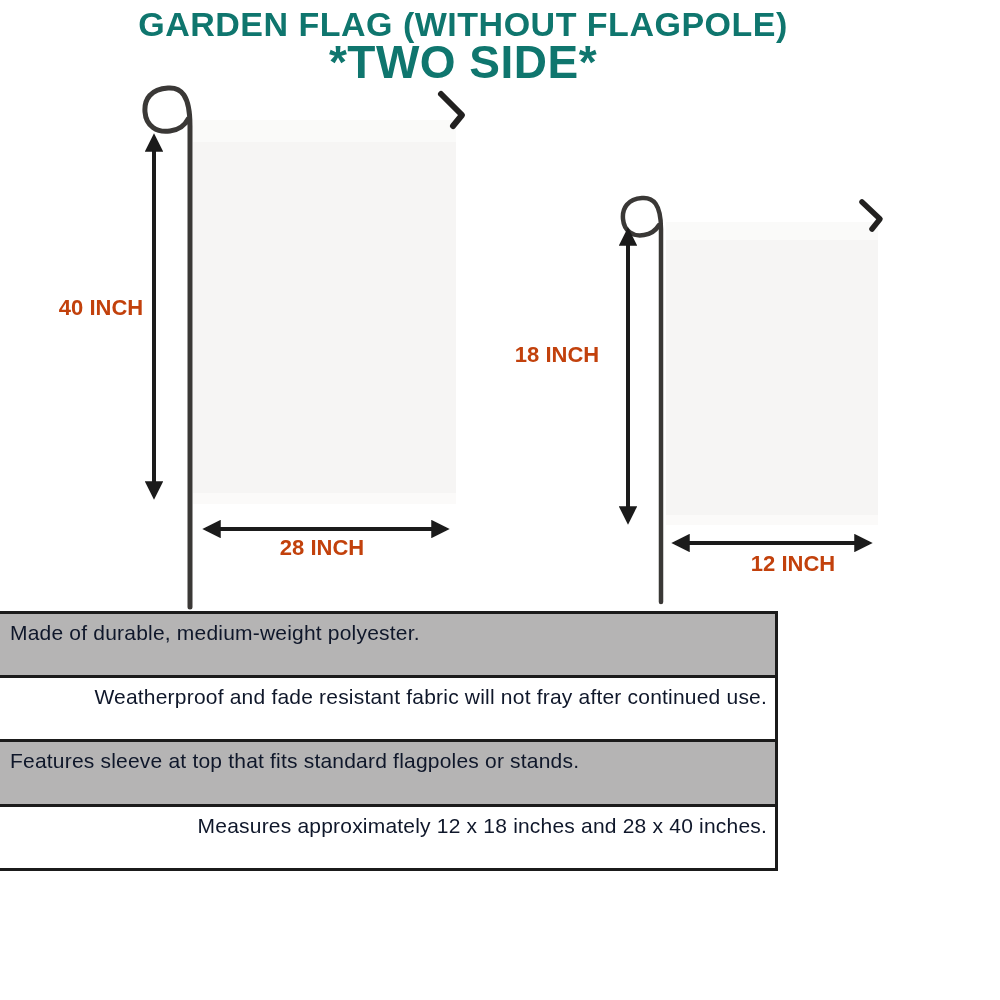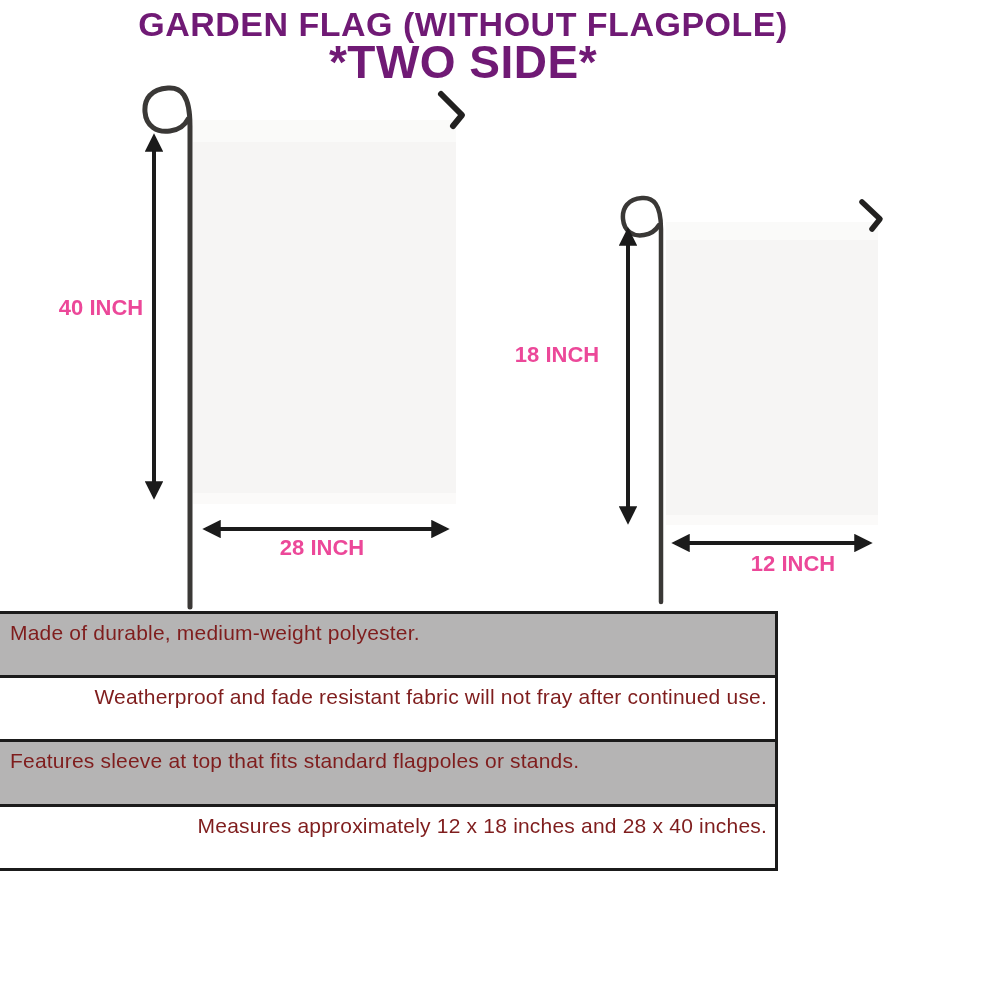--- a/index.html
+++ b/index.html
@@ -1,35 +1,35 @@
 <!DOCTYPE html>
 <html><head>
 <meta charset="utf-8">
 <style>
   html,body{margin:0;padding:0;background:#ffffff;}
   #stage{
     position:relative;width:1000px;height:1000px;background:#ffffff;overflow:hidden;
     font-family:"Liberation Sans", sans-serif;
   }
-  .title-block{position:absolute;top:4px;left:0;width:926px;text-align:center;color:#701a75;}
+  .title-block{position:absolute;top:4px;left:0;width:926px;text-align:center;color:#0f766e;}
   .title-line1{font-size:34px;font-weight:900;letter-spacing:0.5px;line-height:40px;}
   .title-line2{font-size:46px;font-weight:900;letter-spacing:0.5px;line-height:36px;}
   svg.diagram{position:absolute;left:0;top:0;width:1000px;height:1000px;}
   .dim-label{
-    position:absolute;font-size:22px;font-weight:bold;color:#ec4899;
+    position:absolute;font-size:22px;font-weight:bold;color:#c2410c;
     text-align:center;width:140px;white-space:nowrap;
   }
   .features{
     position:absolute;left:0;top:611px;width:778px;
     border-top:3px solid #1b1b1b;box-sizing:border-box;
   }
   .feature-row{
     height:54.2px;border-bottom:3px solid #1b1b1b;border-right:3px solid #1b1b1b;
     box-sizing:content-box;
-    font-size:21px;color:#7f1d1d;padding:7px 8px 0 10px;
+    font-size:21px;color:#0f172a;padding:7px 8px 0 10px;
     overflow:hidden;letter-spacing:0.2px;
   }
   .feature-row.shaded{background:#b5b4b4;}
   .feature-row.plain{background:#ffffff;text-align:right;}
 </style>
 </head>
 <body>
 
 <div id="stage">
 

